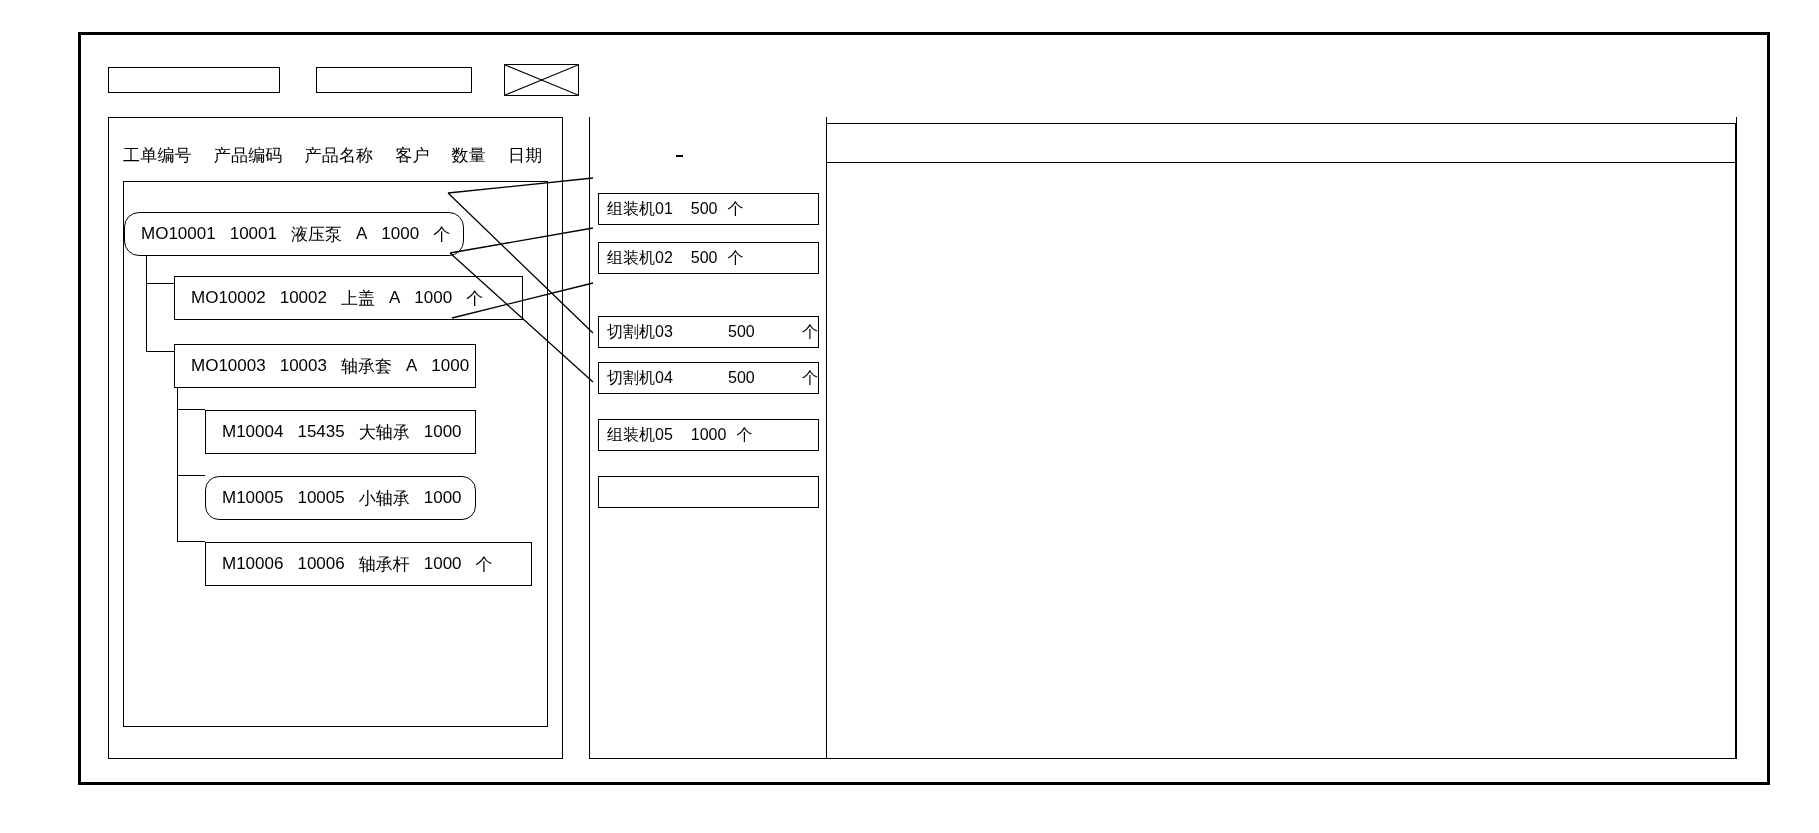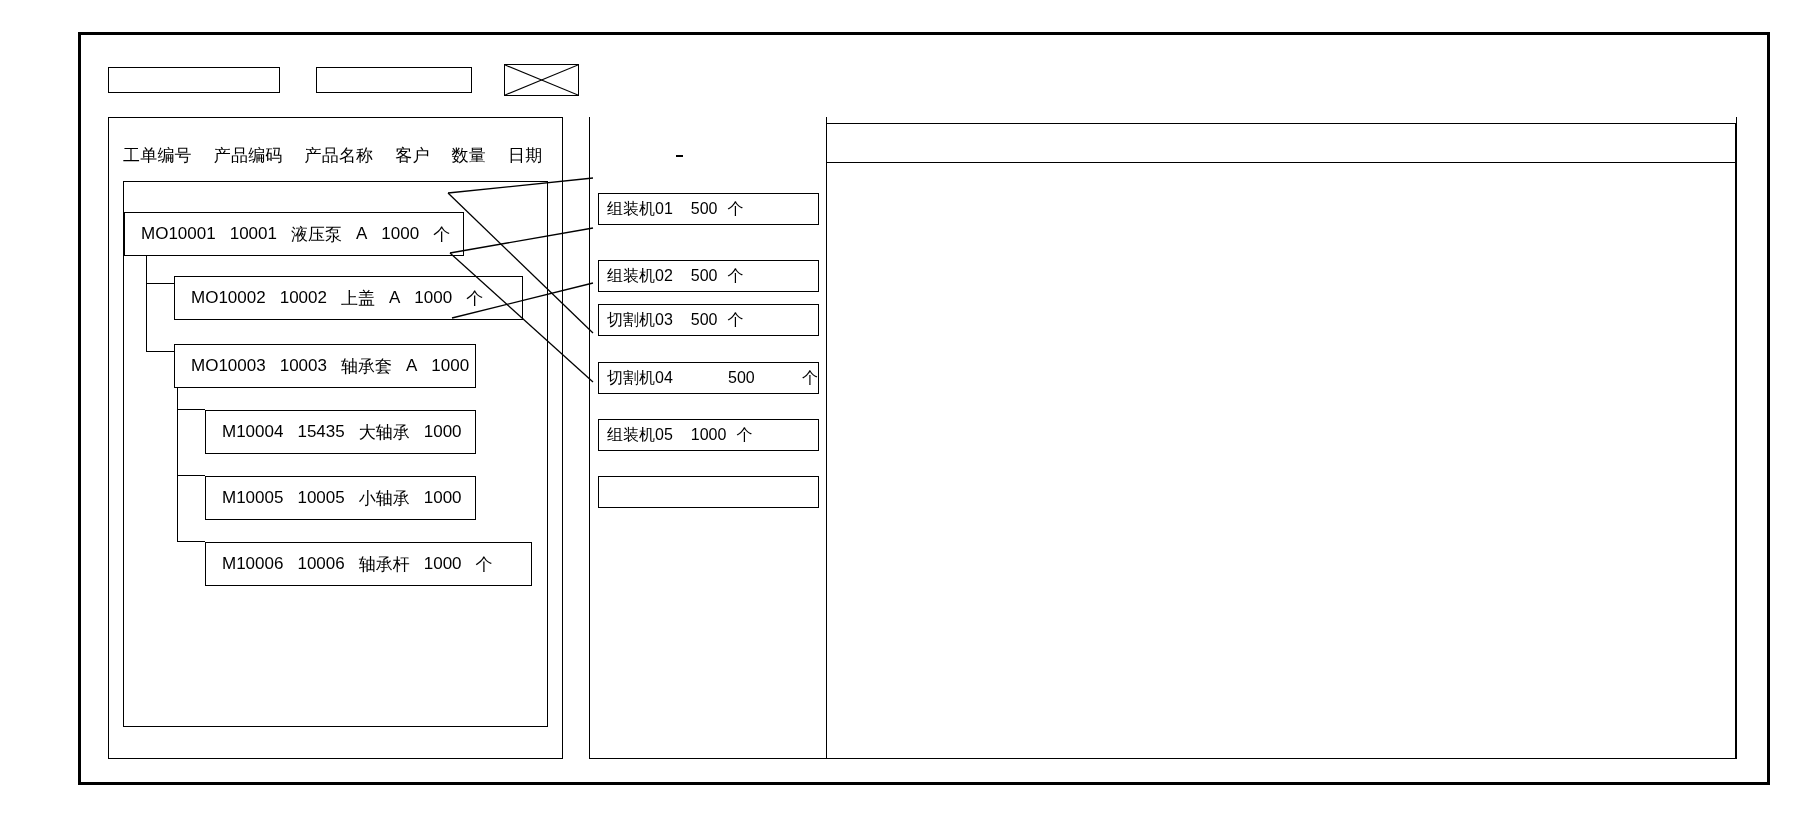--- a/index.html
+++ b/index.html
@@ -237,21 +237,21 @@
 
     <div id="order-tree-box">
 
       <div class="elbow" style="left:22px; top:52px; width:28px; height:50px;"></div>
       <div class="elbow" style="left:22px; top:52px; width:28px; height:118px;"></div>
 
       <div class="elbow" style="left:53px; top:172px; width:28px; height:56px;"></div>
       <div class="elbow" style="left:53px; top:172px; width:28px; height:122px;"></div>
       <div class="elbow" style="left:53px; top:172px; width:28px; height:188px;"></div>
 
-      <div class="tree-row" style="left:0px; top:30px; width:340px;">
+      <div class="tree-row" style="left:0px; top:30px; width:340px;border-radius:15px;">
         <span class="cell">MO10001</span>
         <span class="cell">10001</span>
         <span class="cell">液压泵</span>
         <span class="cell">A</span>
         <span class="cell">1000</span>
         <span class="cell">个</span>
       </div>
 
       <div class="tree-row" style="left:50px; top:94px; width:349px;">
         <span class="cell">MO10002</span>
@@ -272,21 +272,21 @@
       </div>
 
       <div class="tree-row" style="left:81px; top:228px; width:271px;justify-content:space-between;">
         <span class="cell">M10004</span>
         <span class="cell">15435</span>
         <span class="cell">大轴承</span>
         <span class="cell">1000</span>
         <span class="cell">个</span>
       </div>
 
-      <div class="tree-row" style="left:81px; top:294px; width:271px;">
+      <div class="tree-row" style="left:81px; top:294px; width:271px;border-radius:14px;">
         <span class="cell">M10005</span>
         <span class="cell">10005</span>
         <span class="cell">小轴承</span>
         <span class="cell">1000</span>
         <span class="cell">个</span>
       </div>
 
       <div class="tree-row" style="left:81px; top:360px; width:327px;">
         <span class="cell">M10006</span>
         <span class="cell">10006</span>
@@ -302,27 +302,27 @@
 
     <div id="operations-column">
       <div id="operations-marker"></div>
 
       <div class="op-row" style="top:76px;">
         <span class="op-name">组装机01</span>
         <span class="op-qty">500</span>
         <span class="op-unit">个</span>
       </div>
 
-      <div class="op-row" style="top:143px;">
+      <div class="op-row" style="top:125px;">
         <span class="op-name">组装机02</span>
         <span class="op-qty">500</span>
         <span class="op-unit">个</span>
       </div>
 
-      <div class="op-row" style="top:187px;">
+      <div class="op-row" style="top:199px;justify-content:space-between;">
         <span class="op-name">切割机03</span>
         <span class="op-qty">500</span>
         <span class="op-unit">个</span>
       </div>
 
       <div class="op-row" style="top:245px;justify-content:space-between;">
         <span class="op-name">切割机04</span>
         <span class="op-qty">500</span>
         <span class="op-unit">个</span>
       </div>

